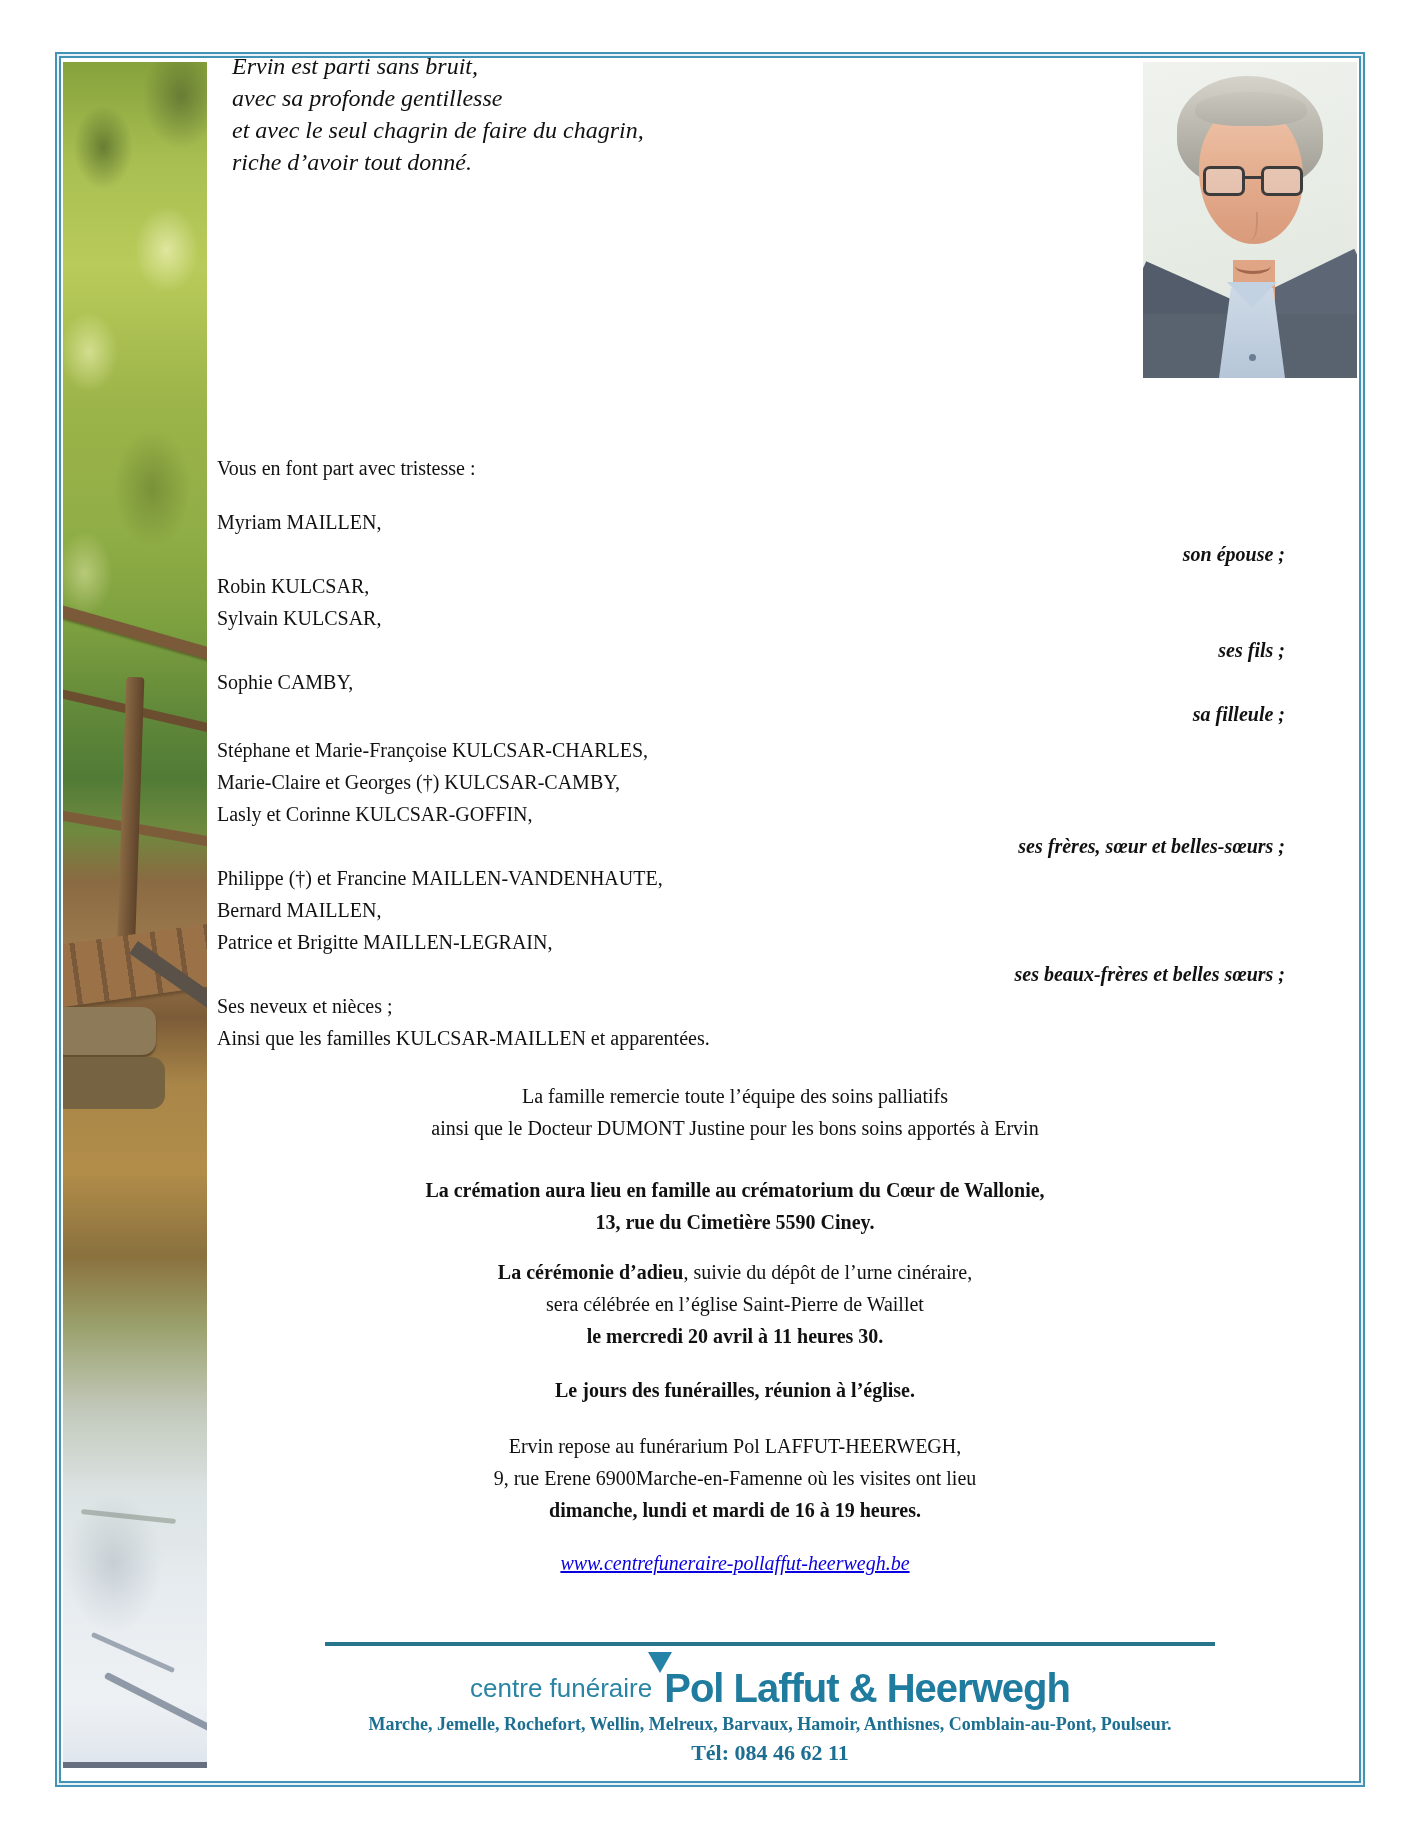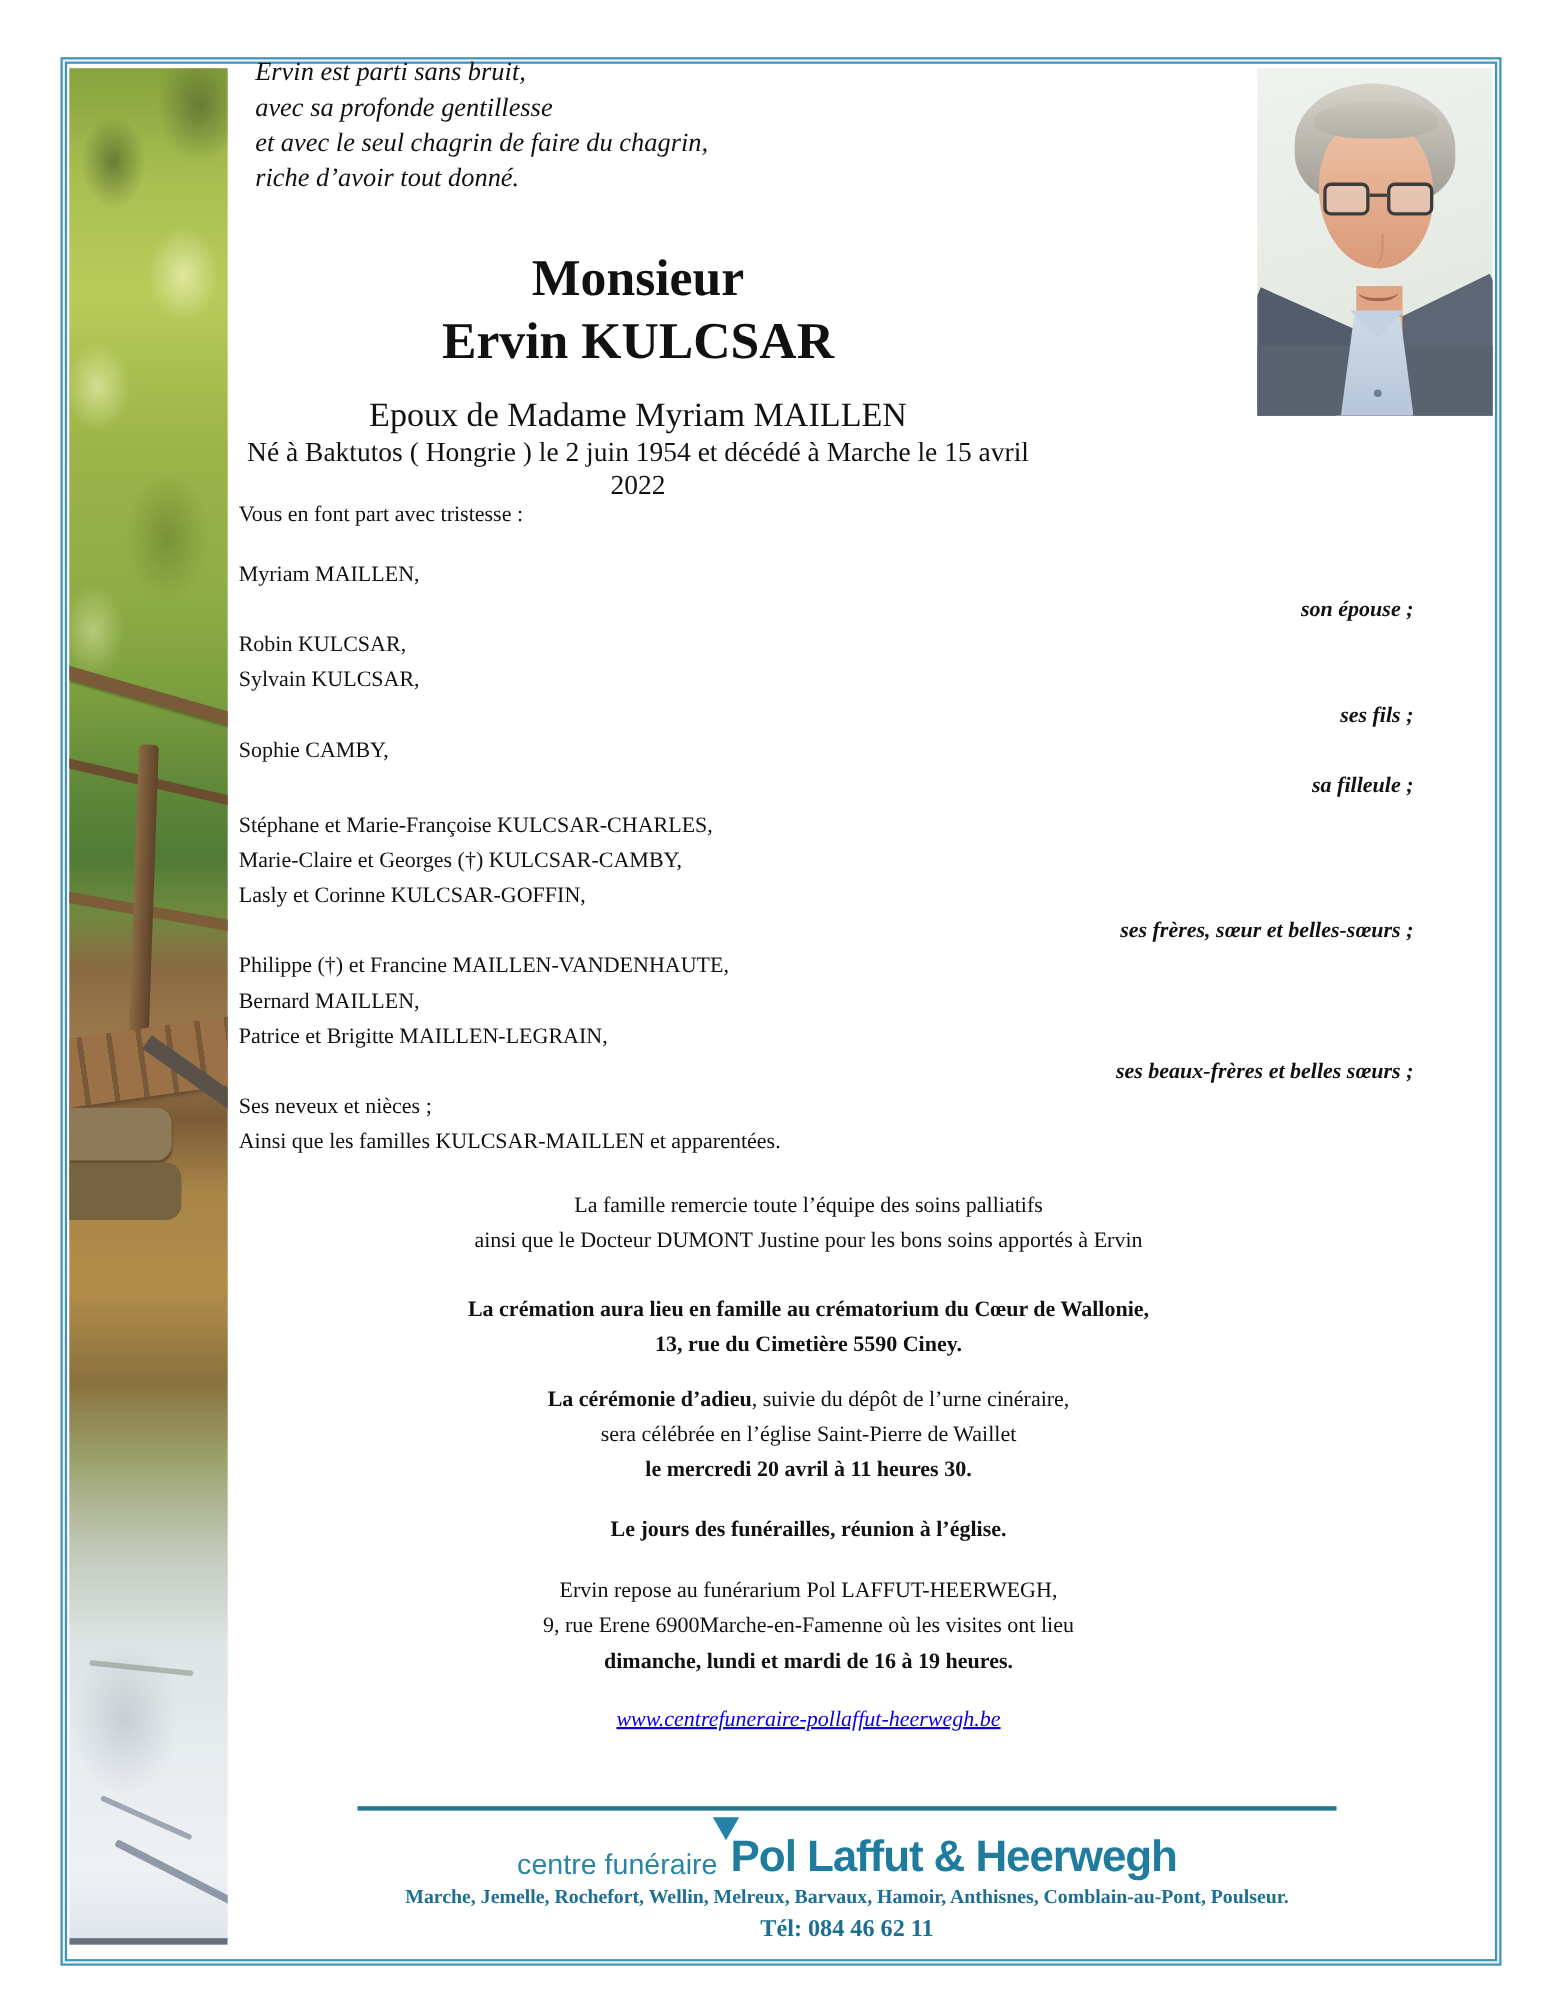--- a/index.html
+++ b/index.html
@@ -94,21 +94,21 @@
   .lnk { height:30px; line-height:30px; }
   .sp4{height:4px;} .sp18{height:18px;} .sp22{height:22px;} .sp24{height:24px;}
   .sp26{height:26px;} .sp30{height:30px;}
   a.weblink, .weblink { color:#0b00e0; text-decoration:underline; font-style:italic; cursor:pointer; }
   .code-text { font-style:italic; color:#111111; }
   
   .divider { position:absolute; left:325px; top:1642px; width:890px; height:4px; background:#26758a; }
   .logo-triangle { position:absolute; left:648px; top:1652px; width:0; height:0;
       border-left:12px solid transparent; border-right:12px solid transparent; border-top:21px solid #2583a8; }
   .logo-row { position:absolute; left:217px; top:1666px; width:1106px;
-      display:flex; align-items:flex-end; justify-content:center; gap:12px;
+      display:flex; align-items:center; justify-content:center; gap:12px;
       font-family:"Liberation Sans", sans-serif; }
   .brand-prefix { font-size:26px; color:#2a84a4; }
   .brand-name { font-size:40px; font-weight:bold; color:#1f7c9e; letter-spacing:-1px; }
   .towns { position:absolute; left:217px; top:1714px; width:1106px; text-align:center;
       font-size:18px; font-weight:bold; color:#1d6f92; }
   .phone { position:absolute; left:217px; top:1740px; width:1106px; text-align:center;
       font-size:22px; font-weight:bold; color:#1d6f92; }
 </style>
 </head>
 <body>
@@ -154,26 +154,20 @@
     <div class="smile"></div>
   </div>
 
   <div class="poem">
     <div>Ervin est parti sans bruit,</div>
     <div>avec sa profonde gentillesse</div>
     <div>et avec le seul chagrin de faire du chagrin,</div>
     <div>riche d’avoir tout donné.</div>
   </div>
 
-  <div class="titleblock">
-    <div class="t-big">Monsieur</div>
-    <div class="t-big">Ervin KULCSAR</div>
-    <div class="t-epoux">Epoux de Madame Myriam MAILLEN</div>
-    <div class="t-ne">Né à Baktutos ( Hongrie ) le 2 juin 1954 et décédé à Marche le 15 avril 2022</div>
-  </div>
 
   <div class="bodytext">
     <div class="ln">Vous en font part avec tristesse :</div>
     <div class="sp22"></div>
     <div class="ln">Myriam MAILLEN,</div>
     <div class="ln right">son épouse ;</div>
     <div class="ln">Robin KULCSAR,</div>
     <div class="ln">Sylvain KULCSAR,</div>
     <div class="ln right">ses fils ;</div>
     <div class="ln">Sophie CAMBY,</div>

